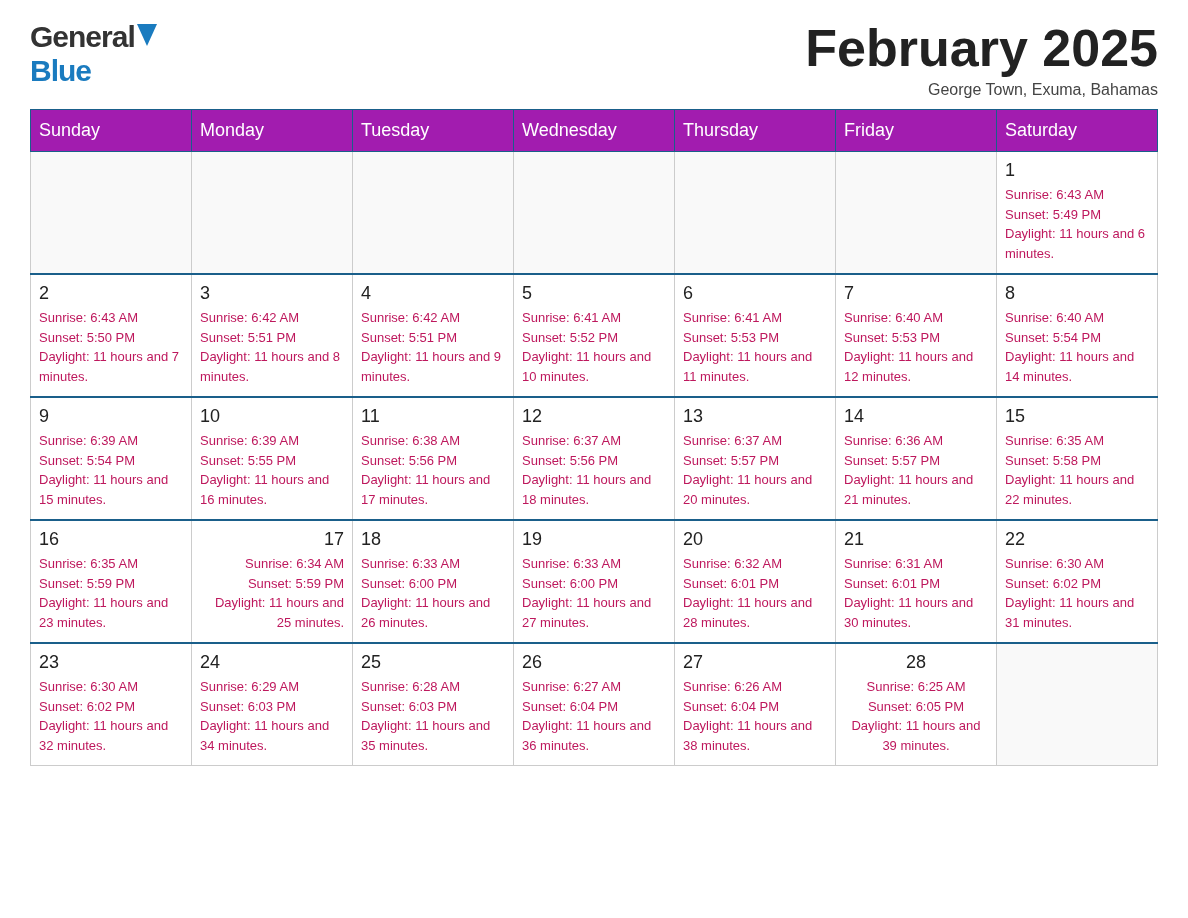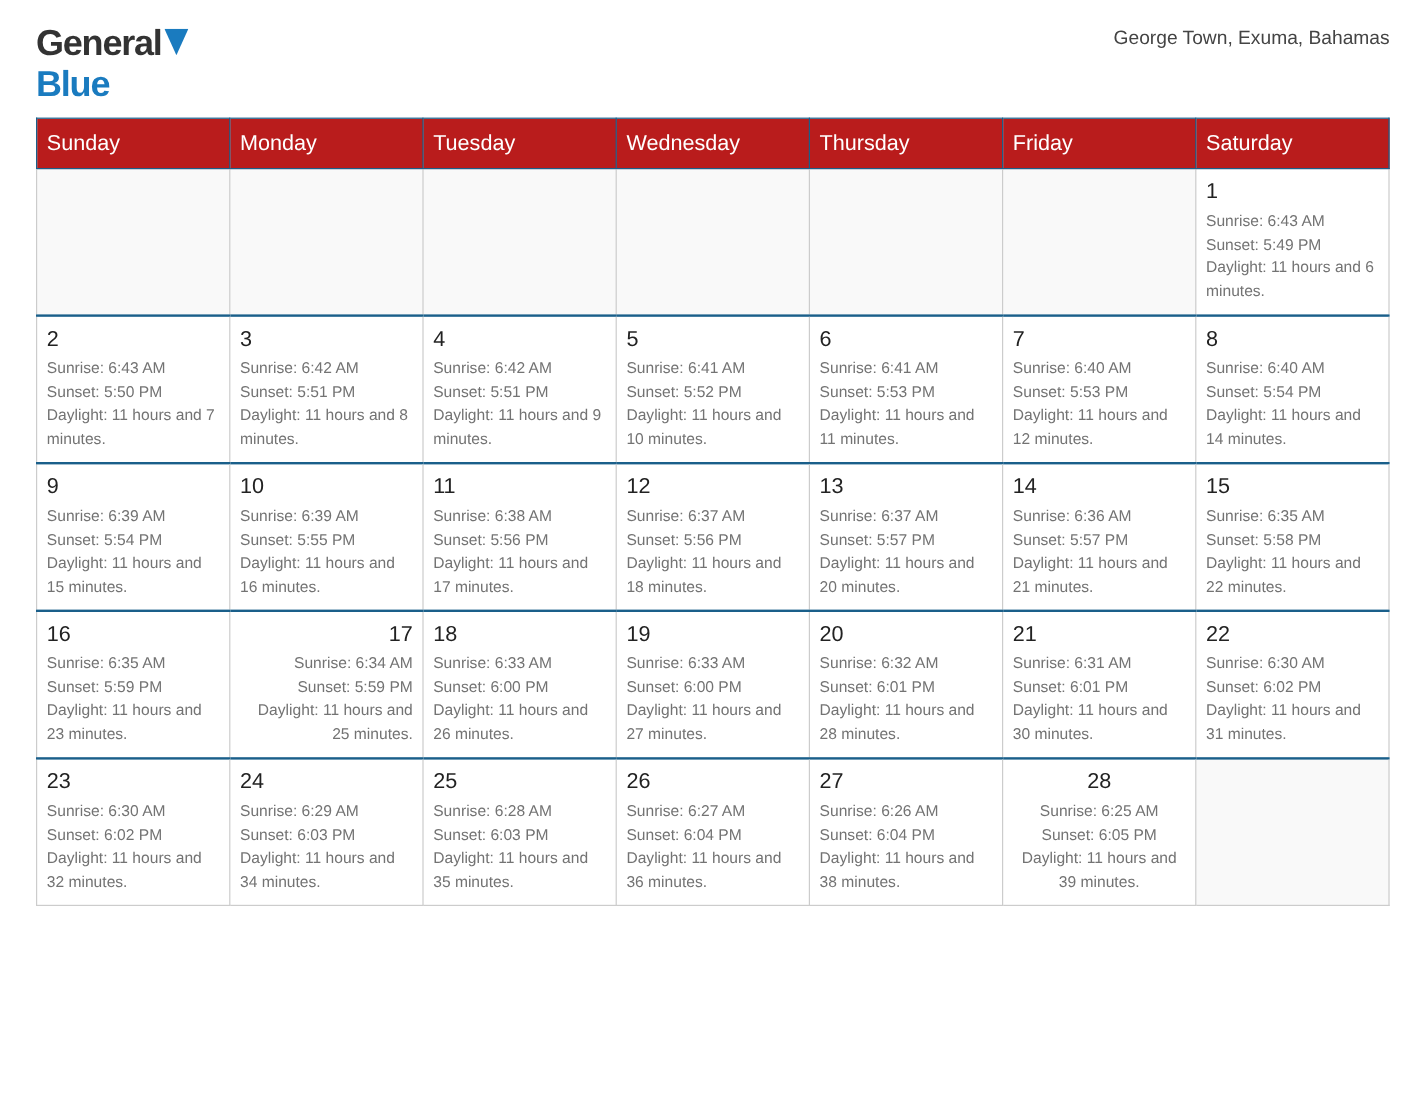--- a/index.html
+++ b/index.html
@@ -34,21 +34,21 @@
       font-size: 16px;
       color: #444;
       margin-top: 4px;
     }
     .calendar {
       width: 100%;
       border-collapse: collapse;
       margin-top: 10px;
     }
     .calendar th {
-      background-color: #b91c1c;
+      background-color: #a21caf;
       color: #fff;
       font-size: 18px;
       font-weight: normal;
       padding: 10px 8px;
       text-align: left;
       border: 1px solid #1a5f8a;
     }
     .calendar td {
       vertical-align: top;
       border: 1px solid #ccc;
@@ -64,21 +64,21 @@
     .day-number {
       font-size: 18px;
       font-weight: normal;
       color: #222;
       display: block;
       margin-bottom: 4px;
     }
     .day-info {
       font-size: 13px;
       line-height: 1.5;
-      color: #737373;
+      color: #be185d;
     }
     .logo-row {
       display: flex;
       align-items: center;
     }
     .logo-text-general {
       font-size: 30px;
       font-weight: bold;
       color: #333;
       letter-spacing: -1px;
@@ -105,20 +105,21 @@
         <svg width="20" height="22" viewBox="0 0 20 22" style="vertical-align:middle;margin-top:-4px;">
           <polygon points="0,0 20,0 10,22" fill="#1a7bbf"></polygon>
         </svg>
       </span>
     </div>
     <div>
       <span class="logo-text-blue">Blue</span>
     </div>
   </div>
   <div class="title-block">
+    <div class="month-title">February 2025</div>
     <div class="location">George Town, Exuma, Bahamas</div>
   </div>
 </div>
 
 <table class="calendar">
   <thead>
     <tr>
       <th>Sunday</th>
       <th>Monday</th>
       <th>Tuesday</th>

